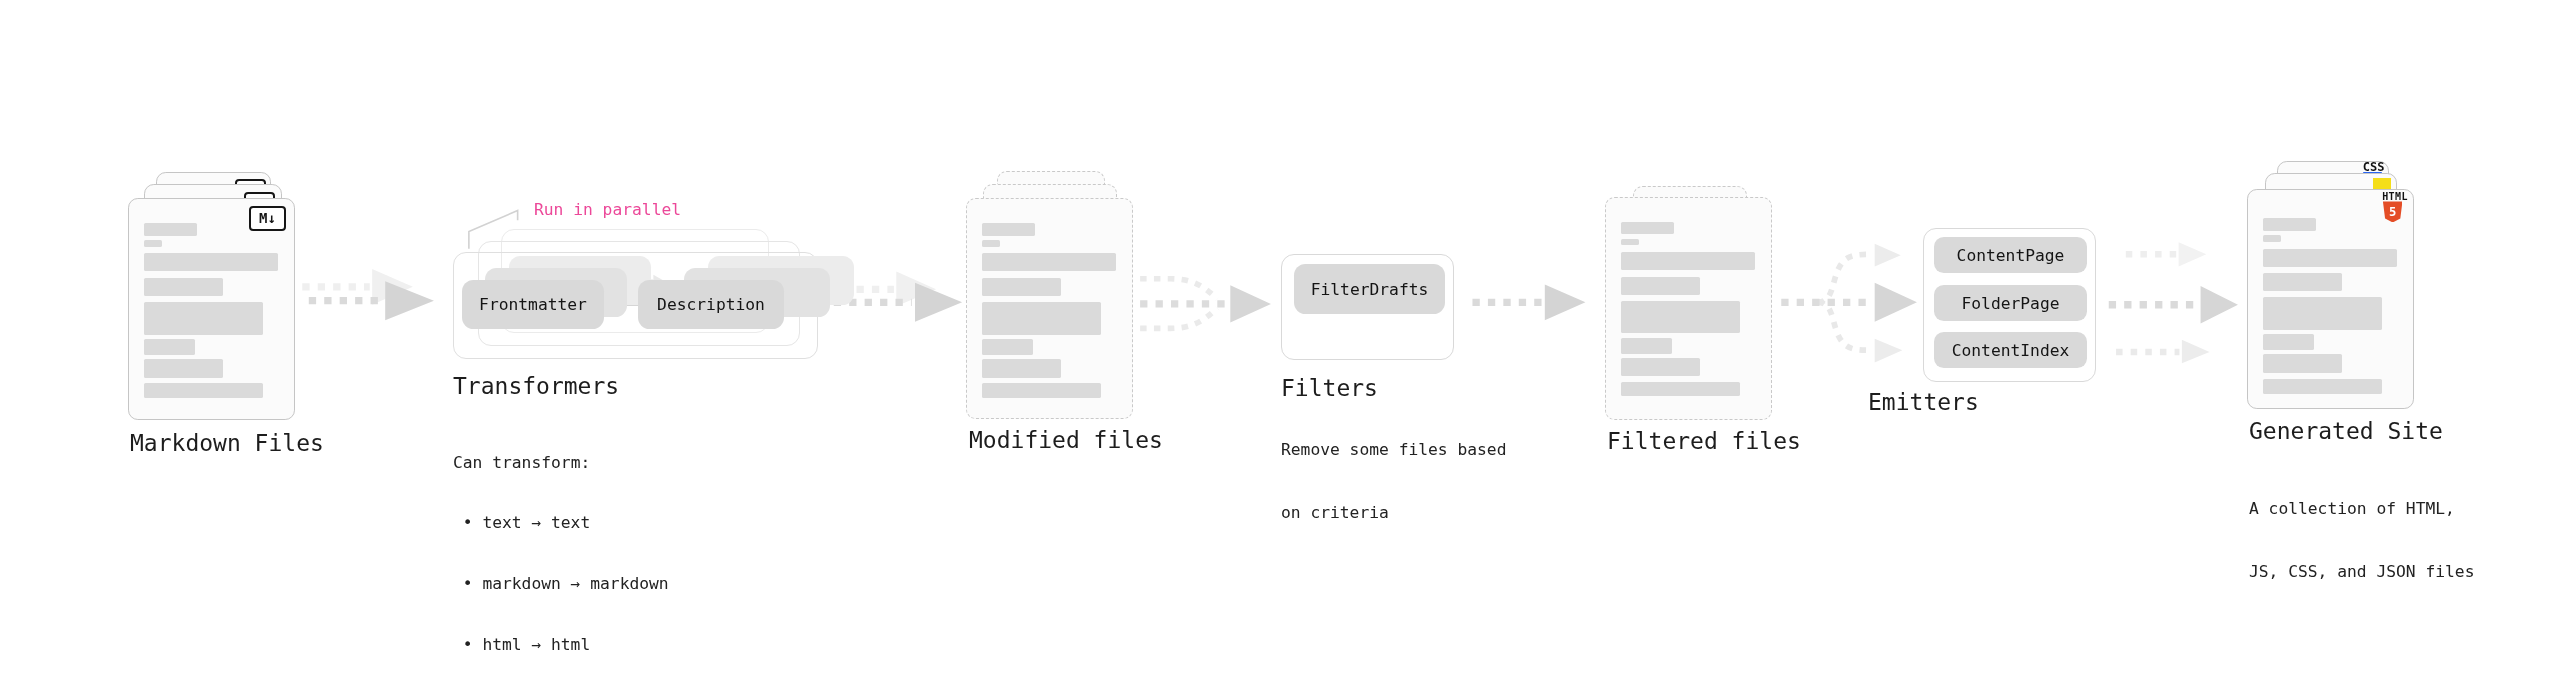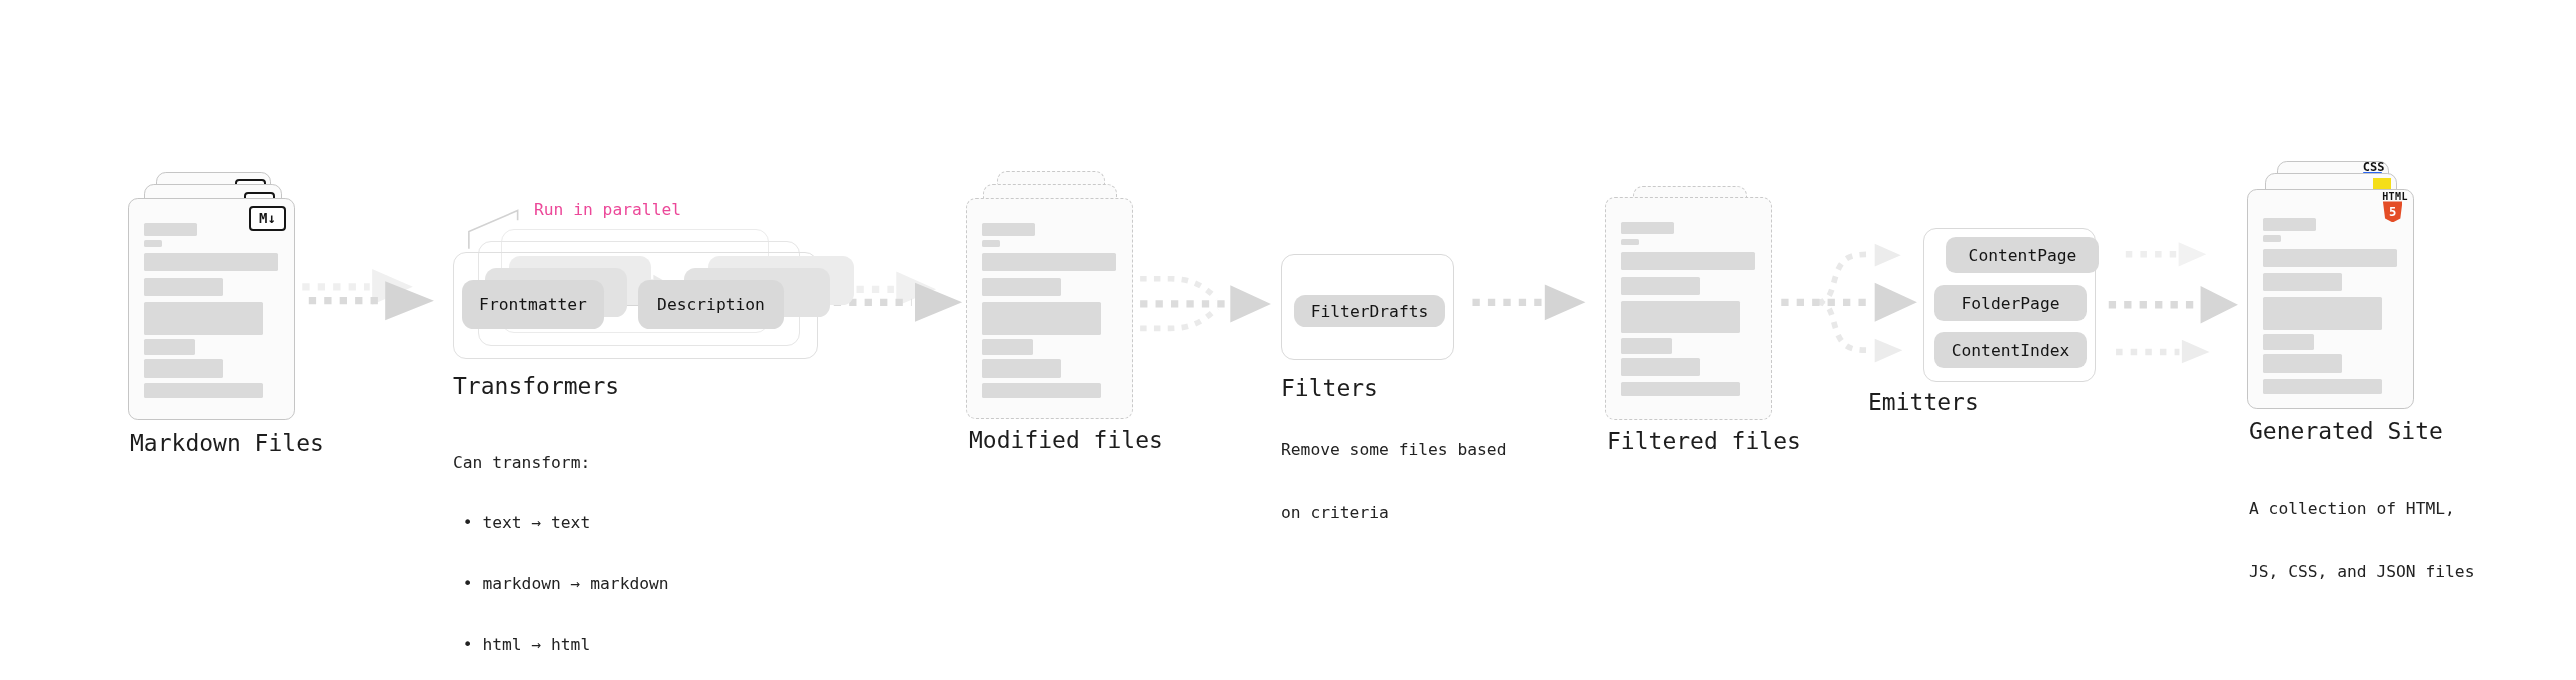--- a/index.html
+++ b/index.html
@@ -177,21 +177,21 @@
       <div class="bar" style="top:79px; width:79px;  height:18px;"></div>
       <div class="bar" style="top:103px; width:119px; height:32.5px;"></div>
       <div class="bar" style="top:140px; width:51px;  height:16.3px;"></div>
       <div class="bar" style="top:160px; width:79px;  height:18.7px;"></div>
       <div class="bar" style="top:184px; width:119px; height:14.6px;"></div>
     </div>
   </div>
   <div class="stage-label" style="left:969px; top:427px;">Modified files</div>
 
   <div class="tbox white" style="left:1281px; top:254px; width:173px; height:106px;"></div>
-  <div class="pill" style="left:1294px; top:295px; width:151px; height:32px;">FilterDrafts</div>
+  <div class="pill" style="left:1294px; top:264px; width:151px; height:50px;">FilterDrafts</div>
   <div class="stage-label" style="left:1281px; top:375px;">Filters</div>
   <div class="stage-desc" style="left:1281px; top:397px; line-height:21px;">
     <span class="desc-line">Remove some files based</span>
     <span class="desc-line">on criteria</span>
   </div>
 
   <div class="stack" style="left:1605px; top:186px; width:171px; height:240px;">
     <div class="card dashed" style="left:28.4px; top:0px; width:114px; height:57px;"></div>
     <div class="card dashed" style="left:0; top:10.6px; width:167px; height:223px;">
       <div class="bar" style="top:24.4px; width:53px;  height:12.2px;"></div>
@@ -200,21 +200,21 @@
       <div class="bar" style="top:79px; width:79px;  height:18px;"></div>
       <div class="bar" style="top:103px; width:119px; height:32.5px;"></div>
       <div class="bar" style="top:140px; width:51px;  height:16.3px;"></div>
       <div class="bar" style="top:160px; width:79px;  height:18.7px;"></div>
       <div class="bar" style="top:184px; width:119px; height:14.6px;"></div>
     </div>
   </div>
   <div class="stage-label" style="left:1607px; top:428px;">Filtered files</div>
 
   <div class="tbox white" style="left:1923px; top:228px; width:173px; height:154px;"></div>
-  <div class="pill small" style="left:1934px; top:237px; width:153px; height:36px;margin-left:12px;">ContentPage</div>
+  <div class="pill small" style="left:1934px; top:237px; width:153px; height:36px;">ContentPage</div>
   <div class="pill small" style="left:1934px; top:285px; width:153px; height:36px;">FolderPage</div>
   <div class="pill small" style="left:1934px; top:332px; width:153px; height:36px;">ContentIndex</div>
   <div class="stage-label" style="left:1868px; top:389px;">Emitters</div>
 
   <div class="stack" style="left:2247px; top:161px; width:171px; height:252px;">
     <div class="card solid" style="left:30px; top:0px; width:112px; height:57px;">
       <div class="css-badge" style="right:5.7px; top:2.4px;">
         <div class="css-txt">CSS</div>
         <div class="css-bar"></div>
       </div>

